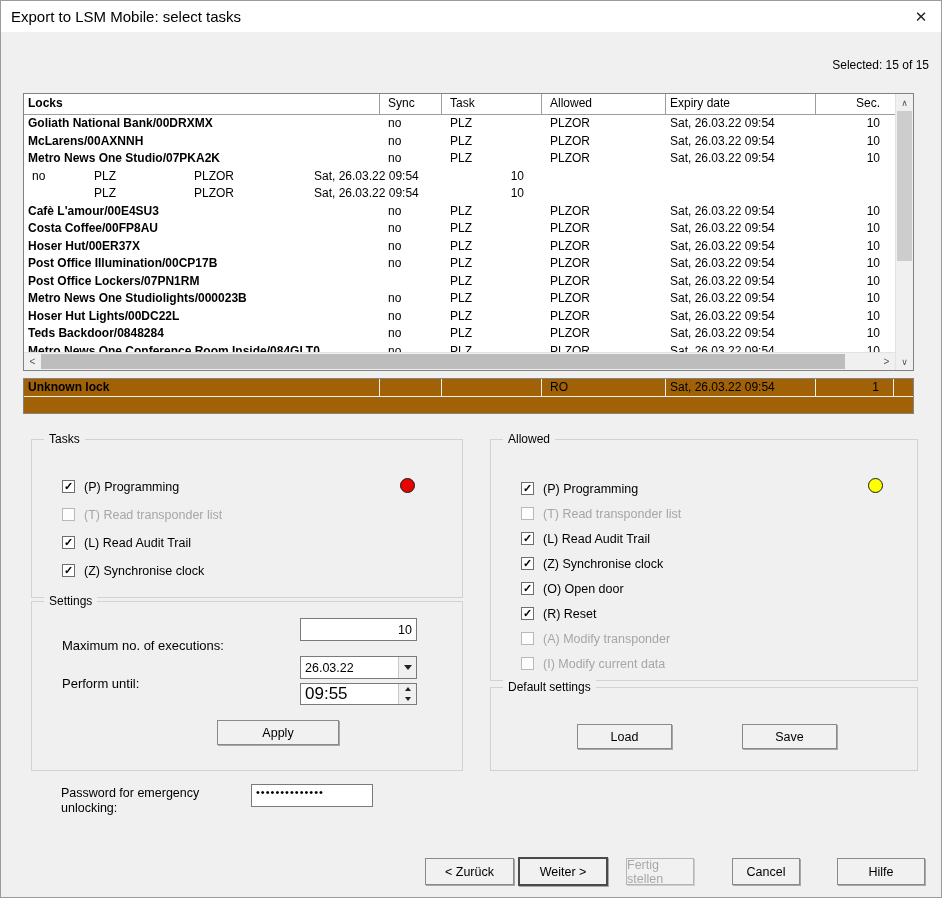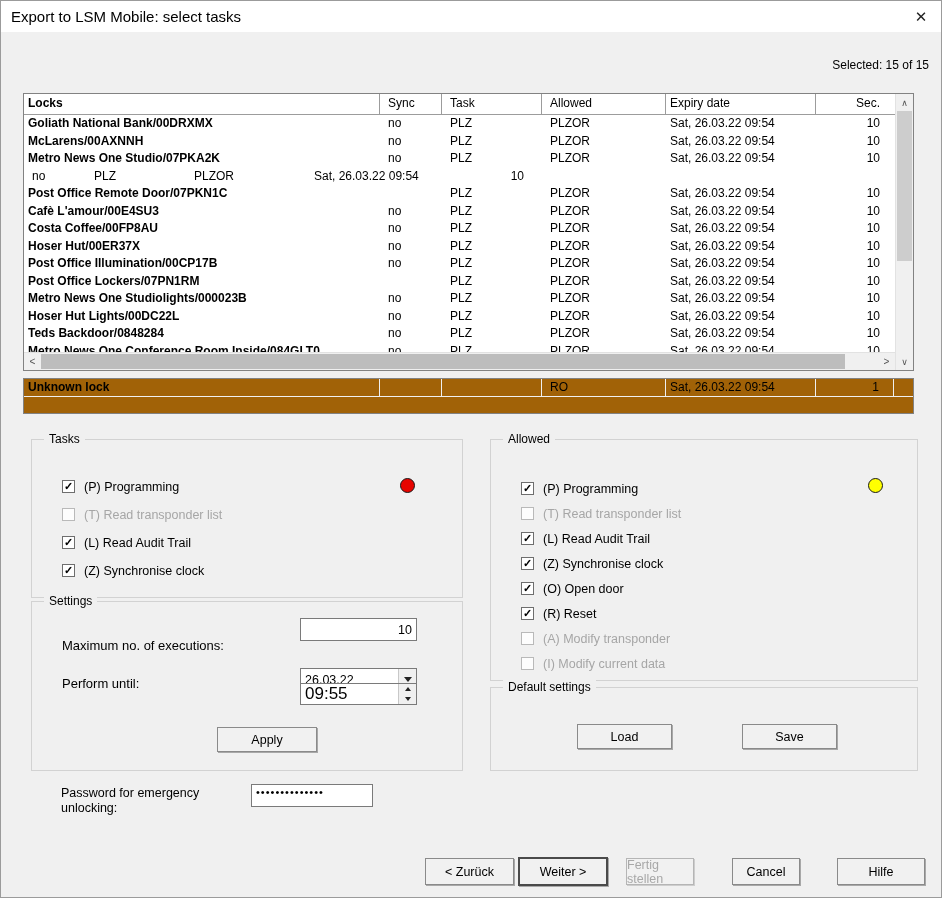--- a/index.html
+++ b/index.html
@@ -137,21 +137,20 @@
 
             <div class="row">
               <div class="cell col-sync">no</div>
               <div class="cell col-task">PLZ</div>
               <div class="cell col-allowed">PLZOR</div>
               <div class="cell col-expiry">Sat, 26.03.22 09:54</div>
               <div class="cell col-sec">10</div>
             </div>
 
             <div class="row">
-              <div class="cell col-locks">Post Office Remote Door/07PKN1C</div>
               <div class="cell col-sync"></div>
               <div class="cell col-task">PLZ</div>
               <div class="cell col-allowed">PLZOR</div>
               <div class="cell col-expiry">Sat, 26.03.22 09:54</div>
               <div class="cell col-sec">10</div>
             </div>
 
             <div class="row">
               <div class="cell col-locks">Cafè L'amour/00E4SU3</div>
               <div class="cell col-sync">no</div>
@@ -362,38 +361,38 @@
       </div>
   </div>
 
   <div class="groupbox" style="left:30px;top:600px;width:430px;height:168px;">
     <span class="gb-label">Settings</span>
     <div class="field-label" style="left:30px;top:20px;">Maximum no. of executions:</div>
     <div class="text-input right" style="left:268px;top:16px;width:117px;height:23px;">
       <span>10</span>
     </div>
     <div class="field-label" style="left:30px;top:58px;">Perform until:</div>
-    <div class="combo" style="left:268px;top:66px;width:117px;height:23px;">
+    <div class="combo" style="left:268px;top:54px;width:117px;height:23px;">
       <span class="val">26.03.22</span>
       <span class="drop">
           <span class="tri-down"></span>
         </span>
     </div>
     <div class="spinner" style="left:268px;top:81px;width:117px;height:22px;">
       <span class="val">09:55</span>
       <span class="spin-btns">
         <div>
             <span class="tri-up-s"></span>
           </div>
         <div>
             <span class="tri-down-s"></span>
           </div>
       </span>
     </div>
-    <div class="btn" style="left:185px;top:118px;width:100px;height:25px;margin-top:7px;">Apply</div>
+    <div class="btn" style="left:185px;top:118px;width:122px;height:25px;">Apply</div>
   </div>
 
   <div class="groupbox" style="left:489px;top:686px;width:426px;height:82px;">
     <span class="gb-label">Default settings</span>
     <div class="btn" style="left:86px;top:36px;width:95px;height:25px;">Load</div>
     <div class="btn" style="left:251px;top:36px;width:95px;height:25px;">Save</div>
   </div>
 
   <div class="multiline-label" style="left:60px;top:785px;width:175px;">Password for emergency unlocking:</div>
   <div class="password-input" style="left:250px;top:783px;width:122px;height:23px;">

